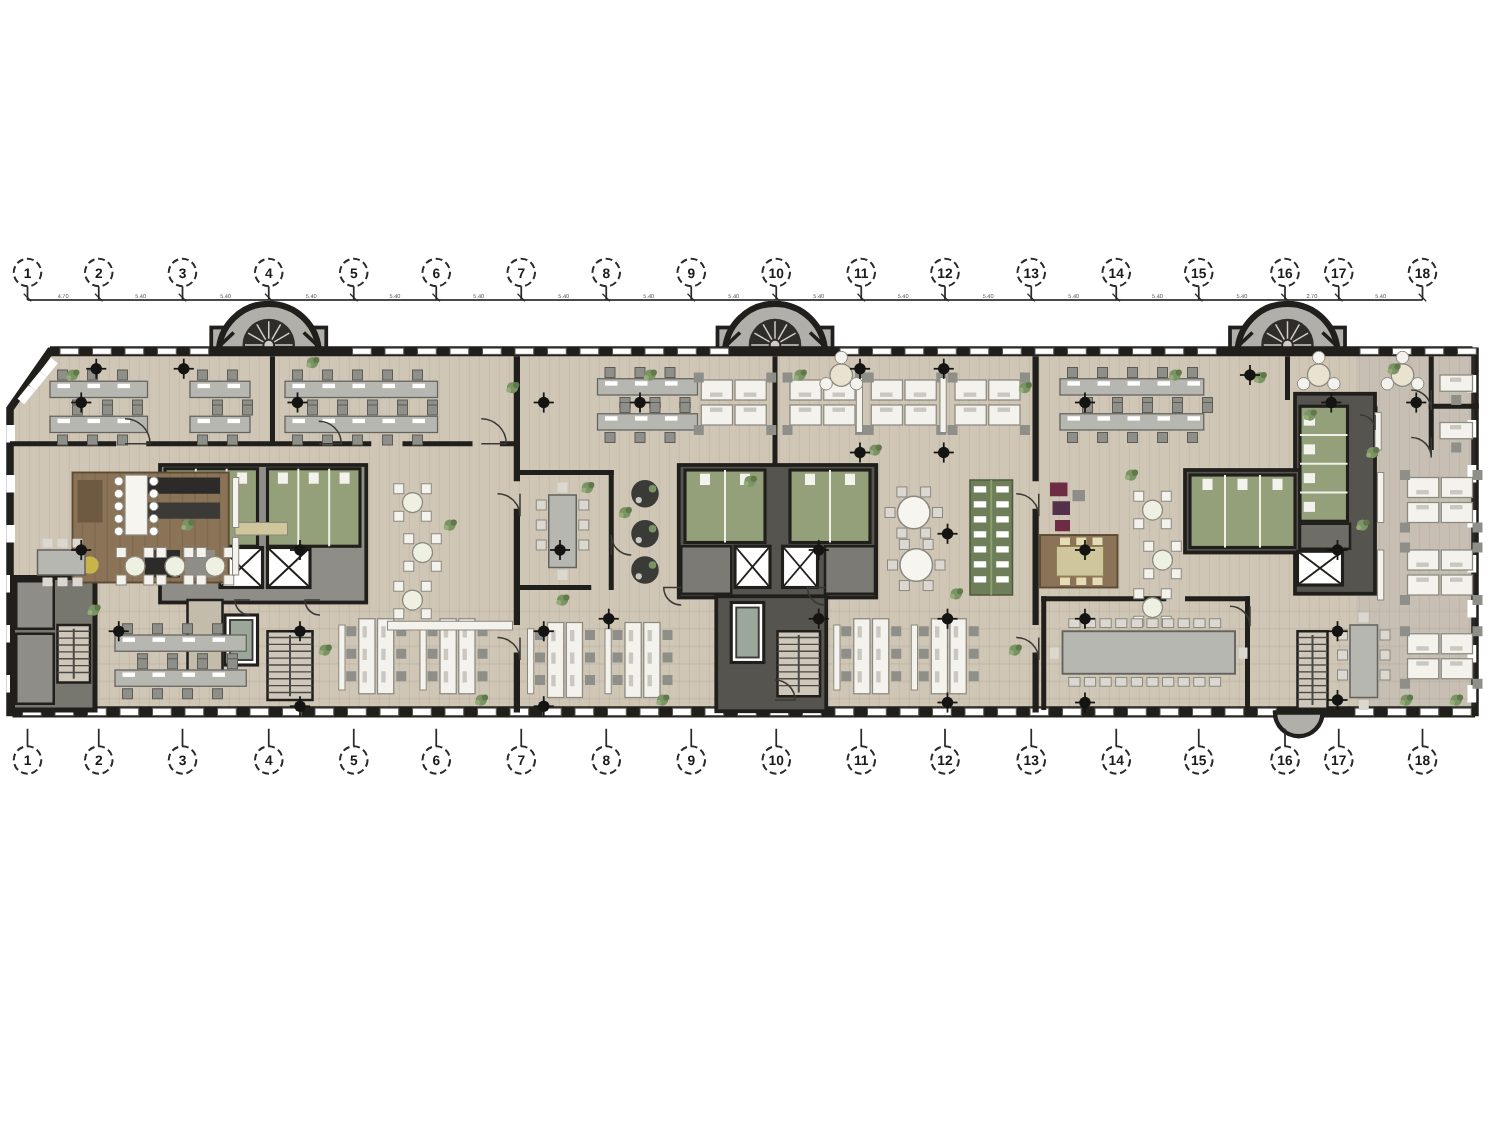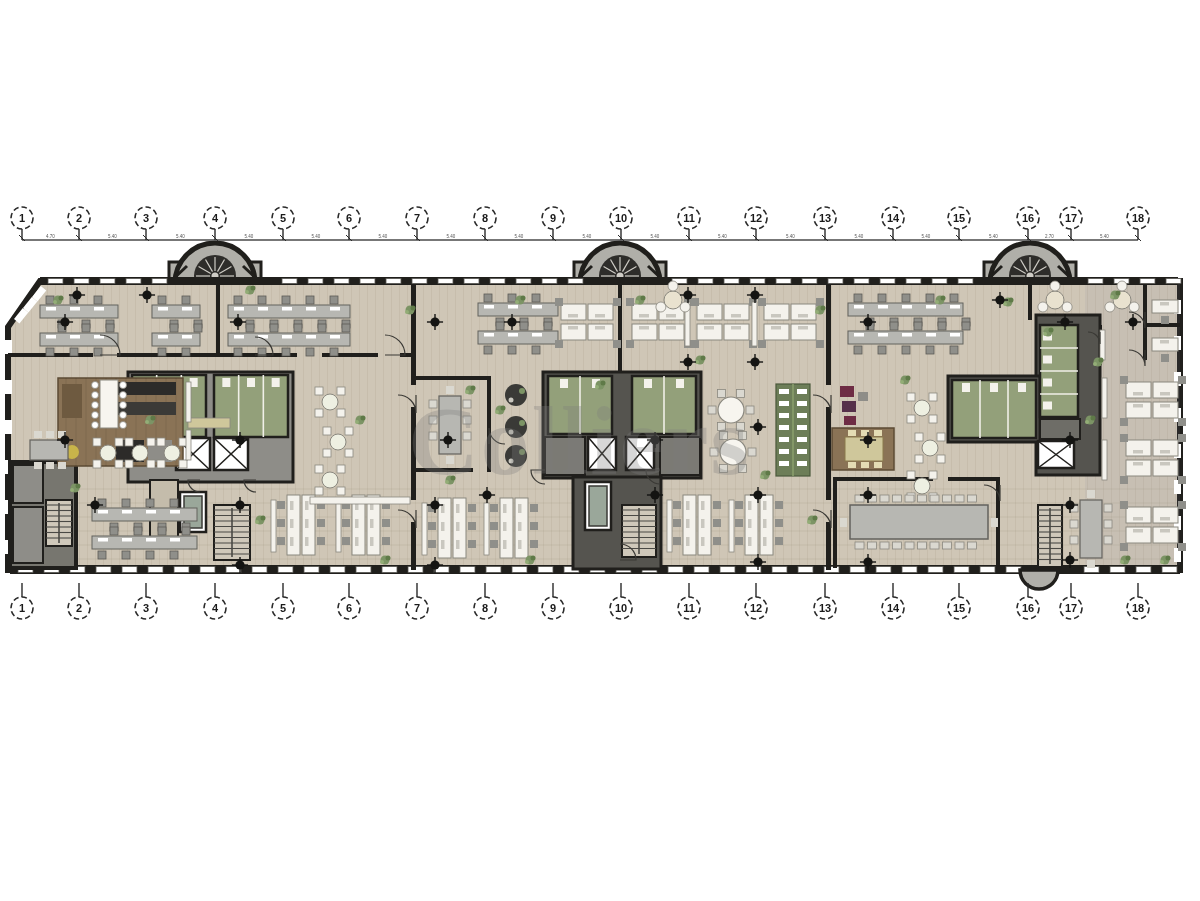--- a/index.html
+++ b/index.html
@@ -1504,14 +1504,13 @@
           <circle cx="1138" cy="218" r="11" fill="#ffffff" stroke="#2a2a2a" stroke-width="1.6" stroke-dasharray="5.5 3"></circle>
           <text x="1138" y="222" font-size="11" font-weight="bold" fill="#1a1a1a" text-anchor="middle" font-family="&quot;Liberation Sans&quot;,sans-serif">18</text>
         </g>
         <g>
           <line x1="1138" y1="583" x2="1138" y2="597" stroke="#2a2a2a" stroke-width="1.4"></line>
           <circle cx="1138" cy="608" r="11" fill="#ffffff" stroke="#2a2a2a" stroke-width="1.6" stroke-dasharray="5.5 3"></circle>
           <text x="1138" y="612" font-size="11" font-weight="bold" fill="#1a1a1a" text-anchor="middle" font-family="&quot;Liberation Sans&quot;,sans-serif">18</text>
         </g>
       </g>
     </svg>
-  <div id="watermark">Colliers</div>
 </div>
 
 </body></html>

